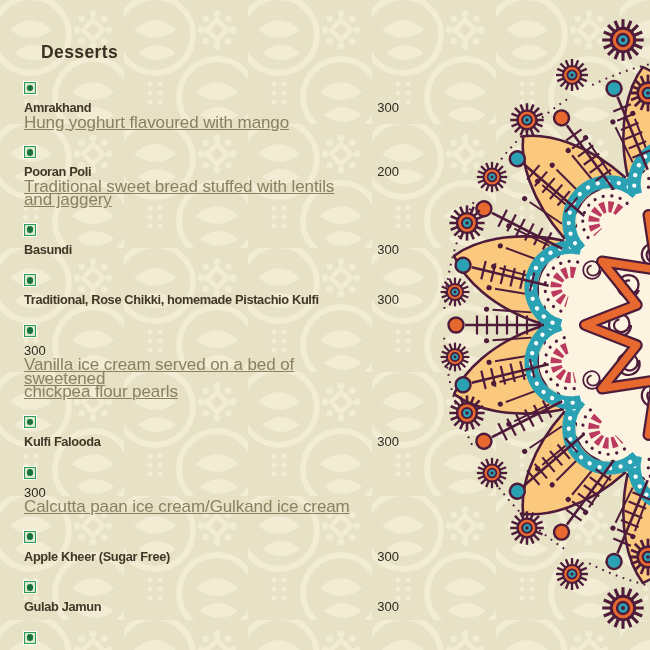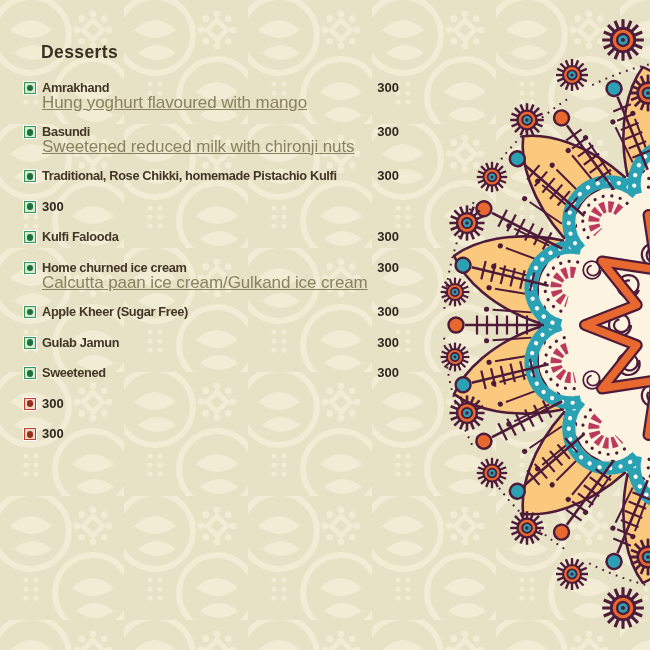--- a/index.html
+++ b/index.html
@@ -10,40 +10,40 @@
   }
   svg.bg, svg.mandala{position:absolute;left:0;top:0;pointer-events:none;}
   .menu{
     position:absolute;left:24px;top:42px;width:375px;z-index:3;
   }
   .title{
     margin:0 0 17px 17px;
     font-size:17.5px;font-weight:700;letter-spacing:.4px;
     color:#3A2F20;
   }
-  .item{display:flex;gap:6px;margin-top:15px;}
+  .item{display:flex;gap:6px;margin-top:15px;flex-direction:column;}
   .diet{
     flex:none;width:12px;height:12px;box-sizing:border-box;
     margin-top:2px;border:1.8px solid #888;
     outline:1.5px solid rgba(255,255,254,.95);
     background:#EFE9D2;position:relative;
   }
   .diet::after{content:"";position:absolute;inset:1.6px;border-radius:50%;background:#555;}
   .diet[data-diet="veg"]{border-color:#2E9B52;background:#D9E9CF;}
   .diet[data-diet="veg"]::after{background:#17713C;}
   .diet[data-diet="non-veg"]{border-color:#C33E2C;background:#EBD9C8;}
   .diet[data-diet="non-veg"]::after{background:#9A2A1C;}
   .body{flex:1;min-width:0;}
   .row{display:flex;justify-content:space-between;align-items:baseline;gap:8px;}
   .name{
     font-size:12.8px;font-weight:700;letter-spacing:-.35px;
     color:#433627;line-height:1.2;
   }
   .price{
-    flex:none;font-size:13px;font-weight:700;color:#2E2820;line-height:1.2;
+    flex:none;font-size:13px;font-weight:400;color:#2E2820;line-height:1.2;
   }
   .desc{
     margin-top:0;font-size:17px;line-height:13.5px;
     color:#8A8161;letter-spacing:-.1px;white-space:pre-line;max-width:330px;text-decoration:underline;
   }
   .desc:empty{display:none;}
 </style>
 </head>
 <body>
 
@@ -192,67 +192,77 @@
     <span class="diet" data-diet="veg"></span>
     <div class="body">
       <div class="row">
         <span class="name">Amrakhand</span>
         <span class="price">300</span>
       </div>
       <div class="desc">Hung yoghurt flavoured with mango</div>
     </div>
   </div>
 
+  <div class="item">
+    <span class="diet" data-diet="veg"></span>
+    <div class="body">
+      <div class="row">
+        <span class="name">Pooran Poli</span>
+        <span class="price">200</span>
+      </div>
+      <div class="desc">Traditional sweet bread stuffed with lentils and jaggery</div>
+    </div>
+  </div>
 
   <div class="item">
     <span class="diet" data-diet="veg"></span>
     <div class="body">
       <div class="row">
         <span class="name">Basundi</span>
         <span class="price">300</span>
       </div>
-      <div class="desc">Sweetened reduced milk with chironji nuts</div>
     </div>
   </div>
 
   <div class="item">
     <span class="diet" data-diet="veg"></span>
     <div class="body">
       <div class="row">
         <span class="name">Traditional, Rose Chikki, homemade Pistachio Kulfi</span>
         <span class="price">300</span>
       </div>
 
     </div>
   </div>
 
   <div class="item">
     <span class="diet" data-diet="veg"></span>
     <div class="body">
       <div class="row">
         <span class="price">300</span>
       </div>
+      <div class="desc">Vanilla ice cream served on a bed of sweetened
+chickpea flour pearls</div>
     </div>
   </div>
 
   <div class="item">
     <span class="diet" data-diet="veg"></span>
     <div class="body">
       <div class="row">
         <span class="name">Kulfi Falooda</span>
         <span class="price">300</span>
       </div>
     </div>
   </div>
 
   <div class="item">
     <span class="diet" data-diet="veg"></span>
     <div class="body">
       <div class="row">
-        <span class="name">Home churned ice cream</span>
         <span class="price">300</span>
       </div>
       <div class="desc">Calcutta paan ice cream/Gulkand ice cream</div>
     </div>
   </div>
 
   <div class="item">
     <span class="diet" data-diet="veg"></span>
     <div class="body">
       <div class="row">

